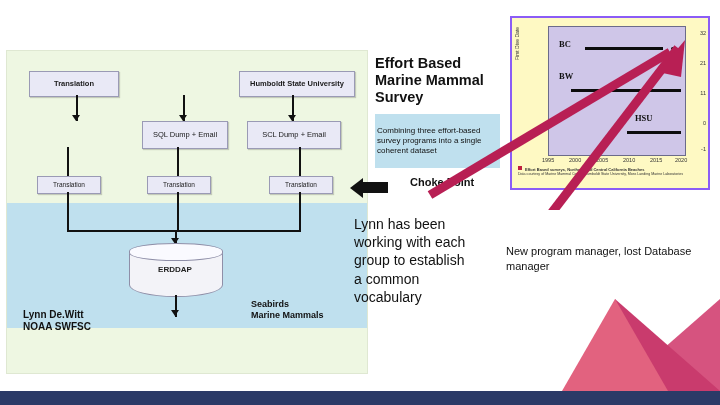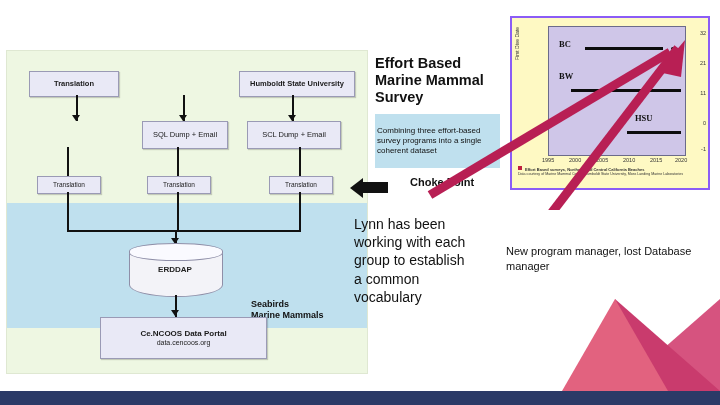--- a/index.html
+++ b/index.html
@@ -142,29 +142,25 @@
 
     <div class="cyl">
       <div class="body"></div>
       <div class="top"></div>
       <div class="lbl">ERDDAP</div>
     </div>
 
     <div class="vline" style="left:168px;top:244px;height:22px;"></div>
     <div class="arrowdown" style="left:164px;top:259px;"></div>
 
+    <div class="lbl-left" style="white-space:pre-line;">Lynn De.Witt
+NOAA SWFSC</div>
     <div class="lbl-sea" style="white-space:pre-line;">Seabirds
 Marine Mammals</div>
 
-    <div class="box portal">
-      <div>
-        <div>Ce.NCOOS Data Portal</div>
-        <div class="sub">data.cencoos.org</div>
-      </div>
-    </div>
   </div>
 
   <div class="mid-col">
     <div class="mid-title">Effort Based Marine Mammal Survey</div>
     <div class="mid-sub">Combining three effort-based survey programs into a single coherent dataset</div>
   </div>
 
   <div class="big-arrow">
     <div class="head"></div>
     <div class="shaft"></div>

